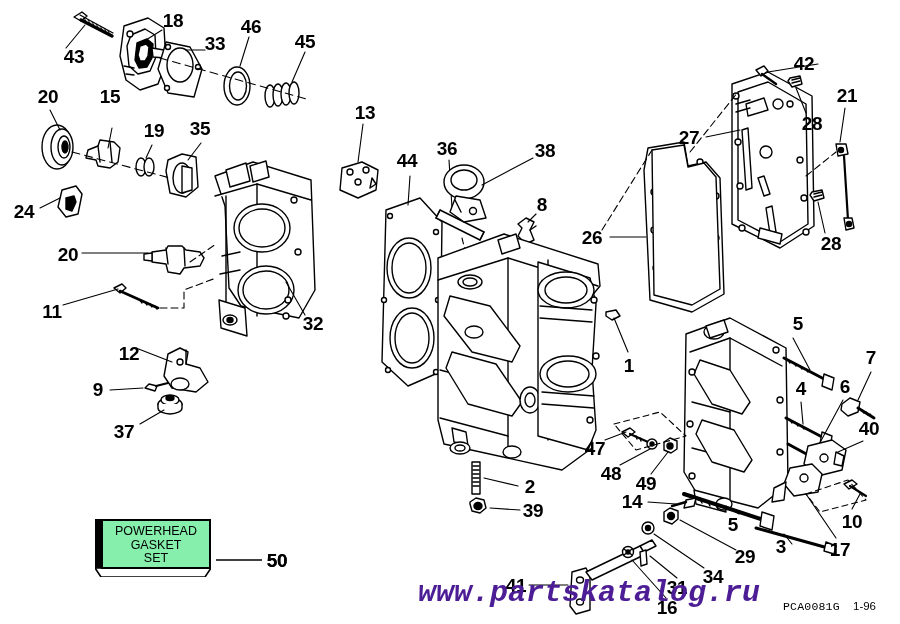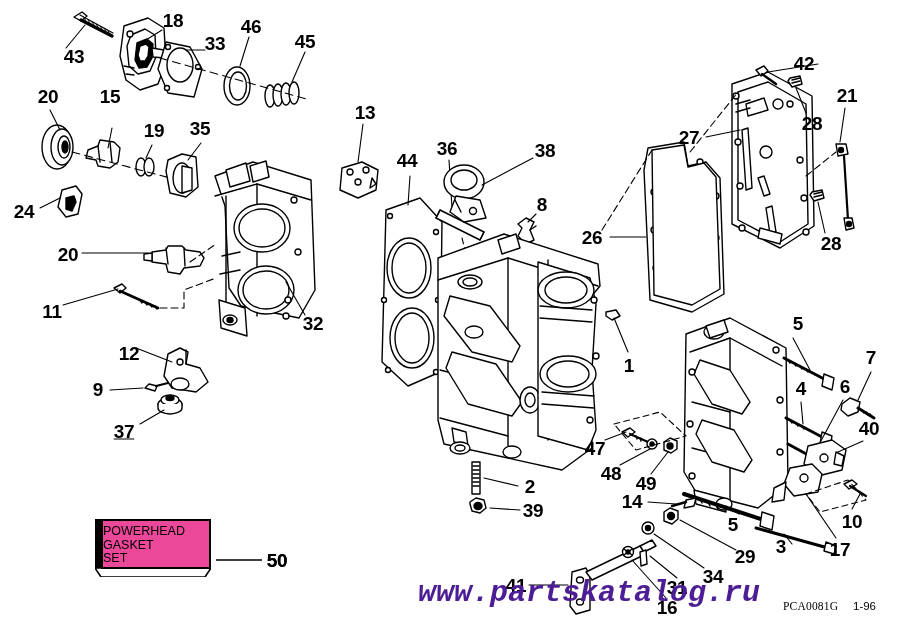--- a/index.html
+++ b/index.html
@@ -42,23 +42,23 @@
     width: 118px;
     height: 58px;
   }
   #gasket-set-box .box-face {
     position: absolute;
     left: 6px;
     top: 0px;
     width: 110px;
     height: 50px;
     border: 2px solid #000;
-    background: #ec4899;
+    background: #86efac;
     box-sizing: border-box;
-    text-align: left;
+    text-align: center;
     font-family: "Liberation Sans", sans-serif;
     font-size: 12.5px;
     font-weight: normal;
     line-height: 13.5px;
     padding-top: 4px;
     color: #000;
     z-index: 2;
   }
   #gasket-set-box .box-side {
     position: absolute;
@@ -90,21 +90,21 @@
     font-size: 30px;
     color: #4c1d95;
     letter-spacing: 0px;
     white-space: nowrap;
     pointer-events: none;
   }
   #footer-code {
     position: absolute;
     left: 783px;
     top: 600px;
-    font-family: Liberation Serif, serif;
+    font-family: Liberation Mono, monospace;
     font-size: 11.5px;
     color: #000;
     letter-spacing: 0.2px;
     white-space: nowrap;
   }
   #footer-rev {
     position: absolute;
     left: 853px;
     top: 600px;
     font-family: "Liberation Sans", sans-serif;
@@ -582,21 +582,21 @@
       <div class="callout" style="left: 305px; top: 41px;">45</div>
       <div class="callout" style="left: 48px; top: 96px;">20</div>
       <div class="callout" style="left: 110px; top: 96px;">15</div>
       <div class="callout" style="left: 154px; top: 130px;">19</div>
       <div class="callout" style="left: 200px; top: 128px;">35</div>
       <div class="callout" style="left: 24px; top: 211px;">24</div>
       <div class="callout" style="left: 68px; top: 254px;">20</div>
       <div class="callout" style="left: 52px; top: 311px; text-align: center;">11</div>
       <div class="callout" style="left: 123px; top: 353px; margin-left: 6px;">12</div>
       <div class="callout" style="left: 98px; top: 389px;">9</div>
-      <div class="callout" style="left: 124px; top: 431px; text-decoration: underline;">37</div>
+      <div class="callout" style="left: 124px; top: 431px;">37</div>
       <div class="callout" style="left: 313px; top: 323px;">32</div>
       <div class="callout" style="left: 365px; top: 112px;">13</div>
       <div class="callout" style="left: 407px; top: 160px;">44</div>
       <div class="callout" style="left: 447px; top: 148px;">36</div>
       <div class="callout" style="left: 545px; top: 150px;">38</div>
       <div class="callout" style="left: 542px; top: 204px;">8</div>
       <div class="callout" style="left: 592px; top: 237px;">26</div>
       <div class="callout" style="left: 689px; top: 137px;">27</div>
       <div class="callout" style="left: 804px; top: 63px;">42</div>
       <div class="callout" style="left: 812px; top: 123px;">28</div>

